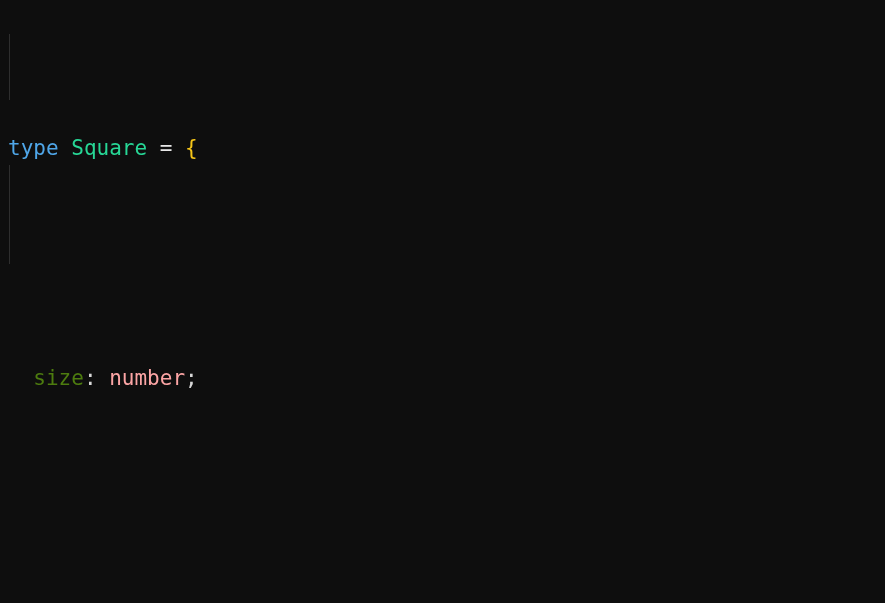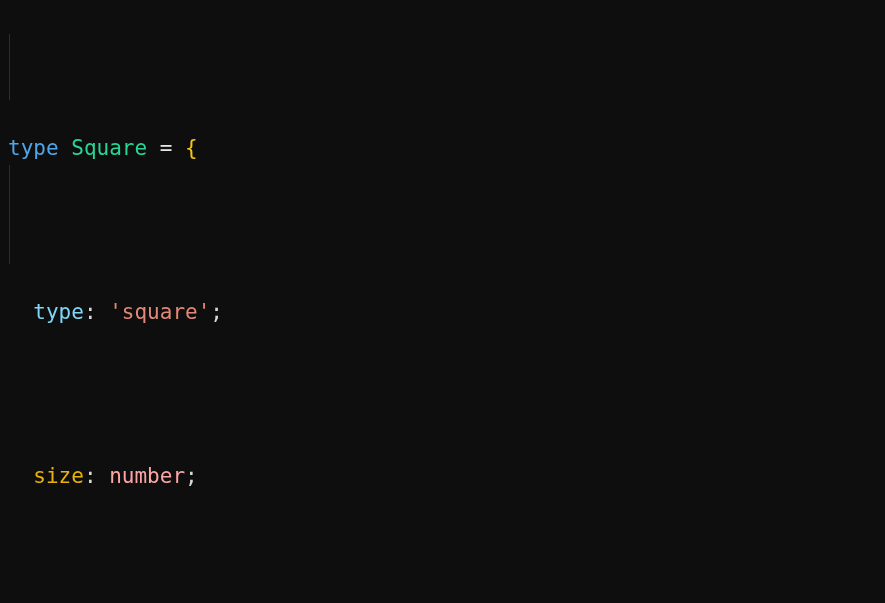--- a/index.html
+++ b/index.html
@@ -68,24 +68,23 @@
 
     <div class="indent-guide" style="left: 9px; top: 165px; height: 99px; background: rgb(46, 46, 46);"></div>
   </div>
 
   <div class="code-area">
 
     
     <div class="code-line"><span class="t-keyword" style="color: rgb(79, 166, 232);">type</span><span class="t-plain"> </span><span class="t-type" style="color: rgb(39, 215, 150);">Square</span><span class="t-plain"> </span><span class="t-op" style="color: rgb(232, 232, 232);">=</span><span class="t-plain"> </span><span class="t-brace" style="color: rgb(245, 197, 24);">{</span></div>
 
     
-    <div class="code-line"><span class="t-plain">  </span><span class="t-prop" style="color: rgb(127, 214, 247);">type</span><span class="t-punct" style="color: rgb(216, 216, 216);">:</span><span class="t-plain"> </span><span class="t-string" style="color: rgb(227, 136, 120);">'square'</span><span class="t-semi" style="color: rgb(216, 216, 216);">;</span></div>
 
     
-    <div class="code-line"><span class="t-plain">  </span><span class="t-prop" style="color: #eab308;">size</span><span class="t-punct" style="color: rgb(216, 216, 216);">:</span><span class="t-plain"> </span><span class="t-type" style="color: #fca5a5;">number</span><span class="t-semi" style="color: rgb(216, 216, 216);">;</span></div>
+    <div class="code-line"><span class="t-plain">  </span><span class="t-prop" style="color: #4d7c0f;">size</span><span class="t-punct" style="color: rgb(216, 216, 216);">:</span><span class="t-plain"> </span><span class="t-type" style="color: #fca5a5;">number</span><span class="t-semi" style="color: rgb(216, 216, 216);">;</span></div>
 
     
     
 
     
     
 
     
     
 

